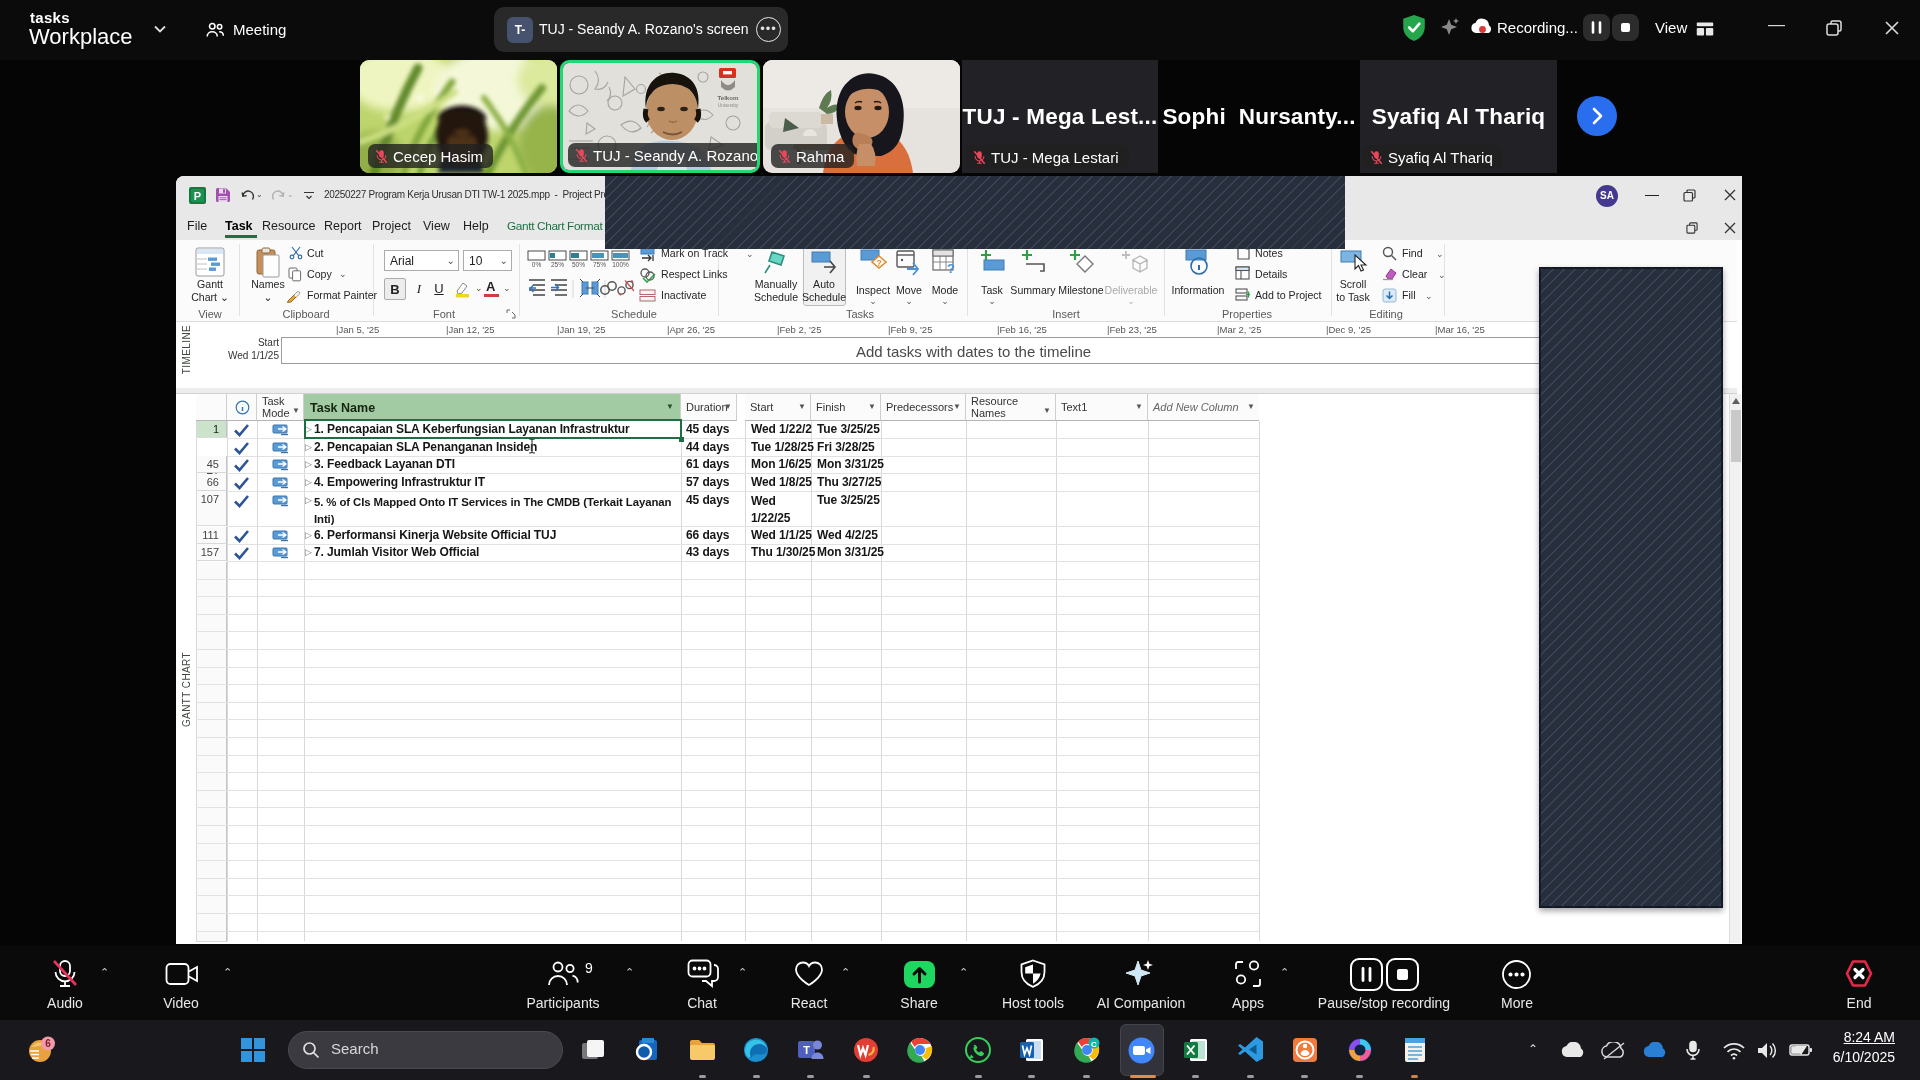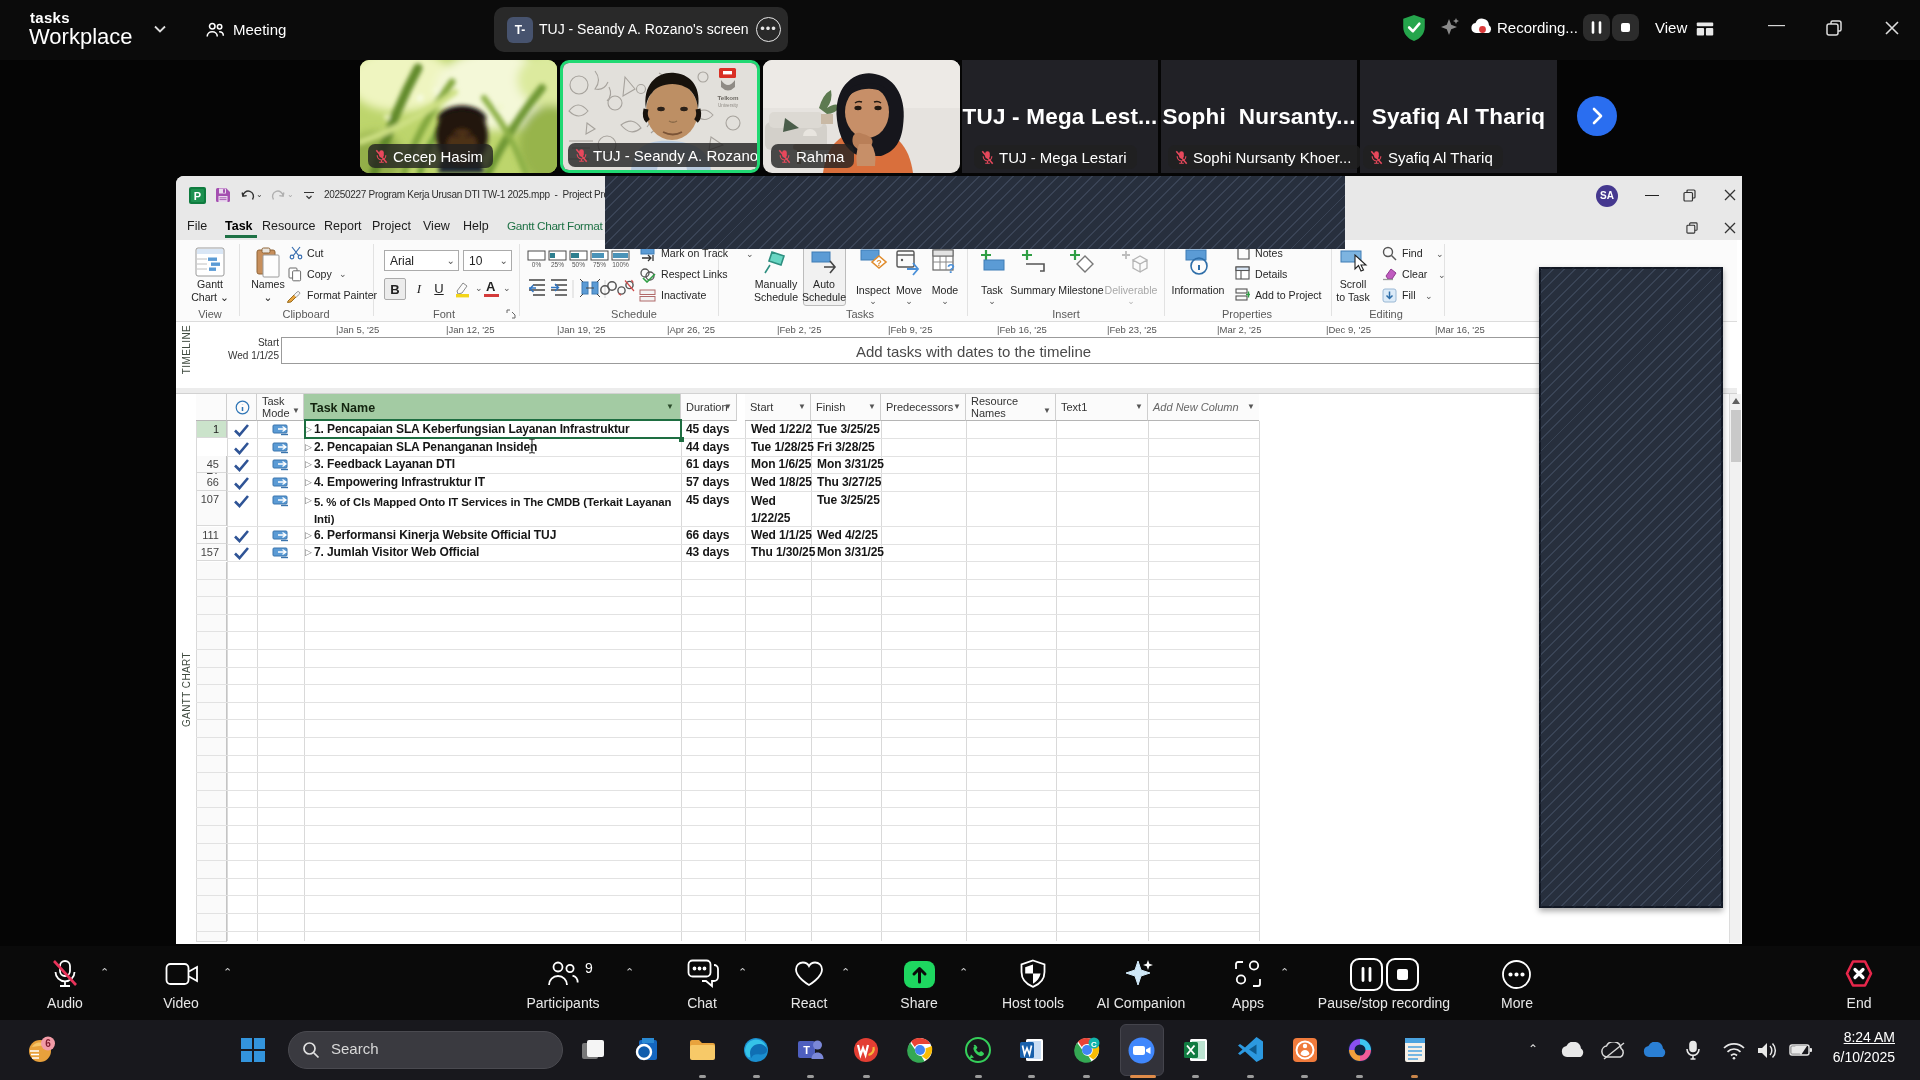--- a/index.html
+++ b/index.html
@@ -280,37 +280,27 @@
     <div class="namepill">
       <svg width="15" height="15" viewBox="0 0 24 26">
           <rect x="8" y="2" width="8" height="13" rx="4" fill="#e8485c"></rect>
           <path d="M4.5 11c0 4.6 3.4 8 7.5 8s7.5-3.4 7.5-8M12 19v4M8 23h8" stroke="#e8485c" stroke-width="2" fill="none"></path>
           <path d="M3 2 21 24" stroke="#e8485c" stroke-width="2.6"></path>
         </svg>
       <span class="nm">Rahma</span>
     </div>
   </div>
   <div class="abs darktile" style="left:962px;width:196px;">
-    <div class="namepill" style="left:12px;bottom:4px;">
+    <div class="namepill" style="left:4px;bottom:4px;">
       <svg width="15" height="15" viewBox="0 0 24 26">
           <rect x="8" y="2" width="8" height="13" rx="4" fill="#e8485c"></rect>
           <path d="M4.5 11c0 4.6 3.4 8 7.5 8s7.5-3.4 7.5-8M12 19v4M8 23h8" stroke="#e8485c" stroke-width="2" fill="none"></path>
           <path d="M3 2 21 24" stroke="#e8485c" stroke-width="2.6"></path>
         </svg>
       <span class="nm">TUJ - Mega Lestari</span>
-    </div>
-  </div>
-  <div class="abs darktile" style="left:1161px;width:196px;">
-    <div class="namepill" style="left:7px;bottom:4px;">
-      <svg width="15" height="15" viewBox="0 0 24 26">
-          <rect x="8" y="2" width="8" height="13" rx="4" fill="#e8485c"></rect>
-          <path d="M4.5 11c0 4.6 3.4 8 7.5 8s7.5-3.4 7.5-8M12 19v4M8 23h8" stroke="#e8485c" stroke-width="2" fill="none"></path>
-          <path d="M3 2 21 24" stroke="#e8485c" stroke-width="2.6"></path>
-        </svg>
-      <span class="nm">Sophi Nursanty Khoer...</span>
     </div>
   </div>
   <div class="abs darktile" style="left:1360px;width:197px;">
     <div class="namepill" style="left:3px;bottom:4px;">
       <svg width="15" height="15" viewBox="0 0 24 26">
           <rect x="8" y="2" width="8" height="13" rx="4" fill="#e8485c"></rect>
           <path d="M4.5 11c0 4.6 3.4 8 7.5 8s7.5-3.4 7.5-8M12 19v4M8 23h8" stroke="#e8485c" stroke-width="2" fill="none"></path>
           <path d="M3 2 21 24" stroke="#e8485c" stroke-width="2.6"></path>
         </svg>
       <span class="nm">Syafiq Al Thariq</span>

